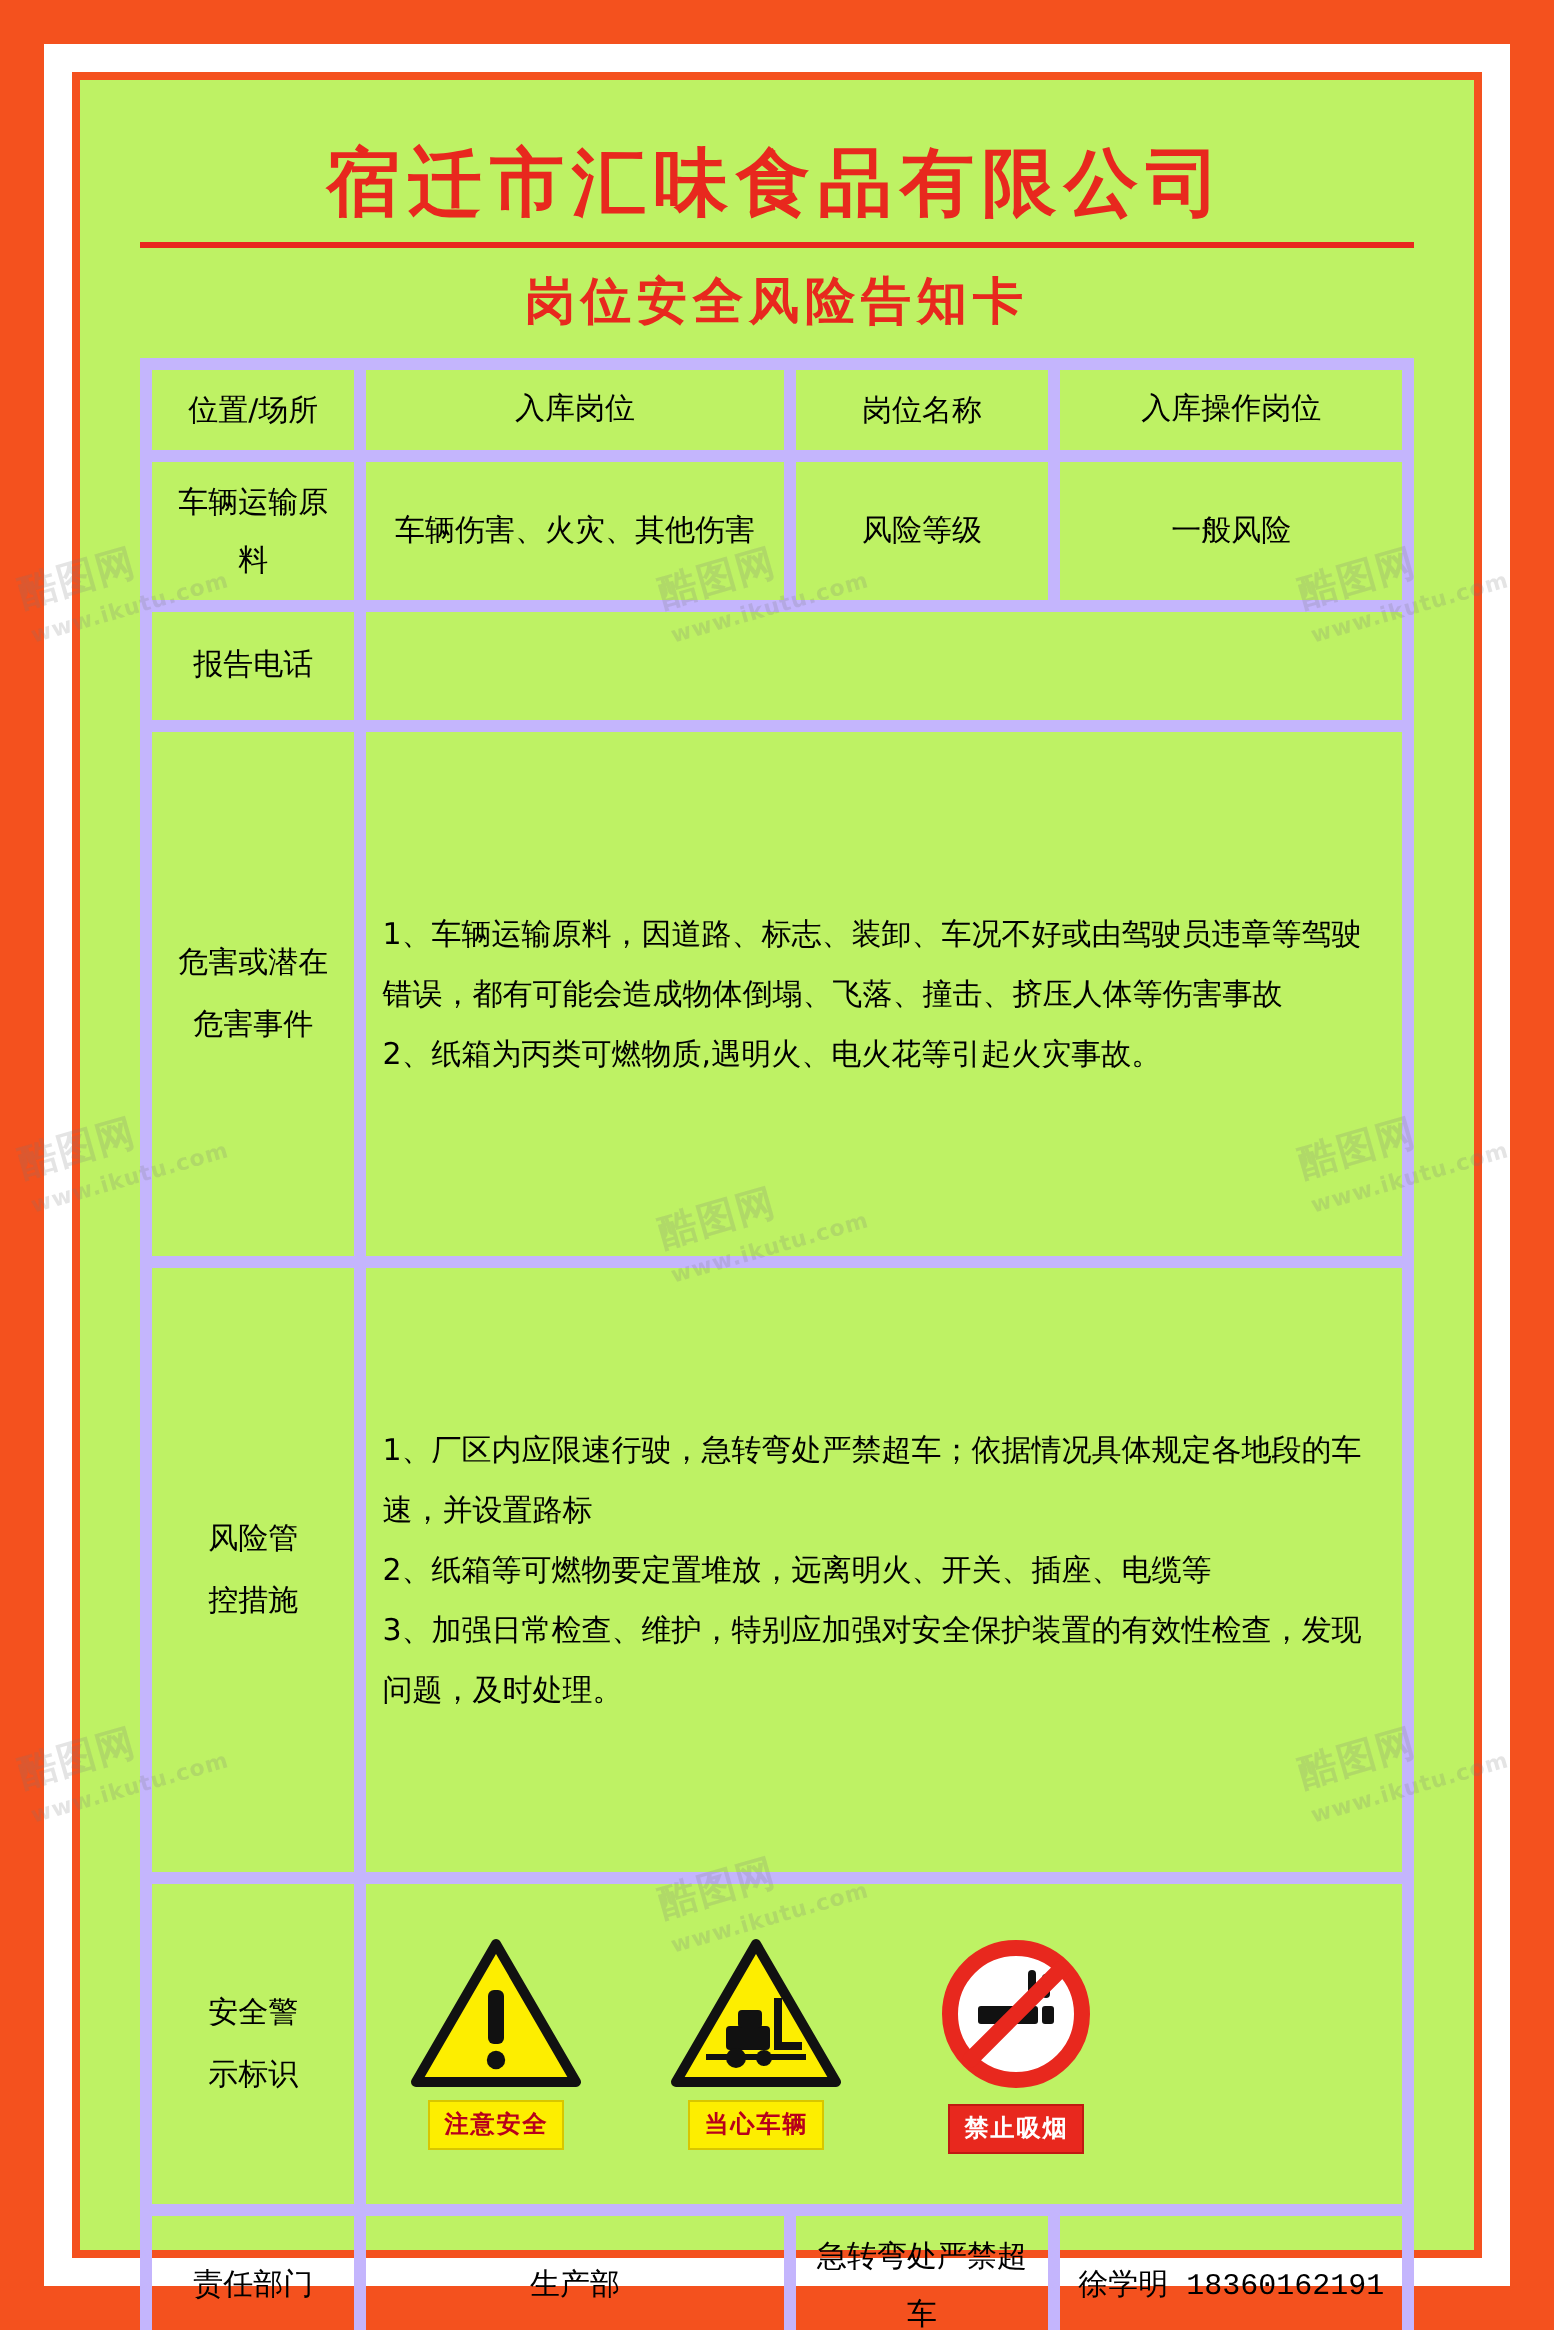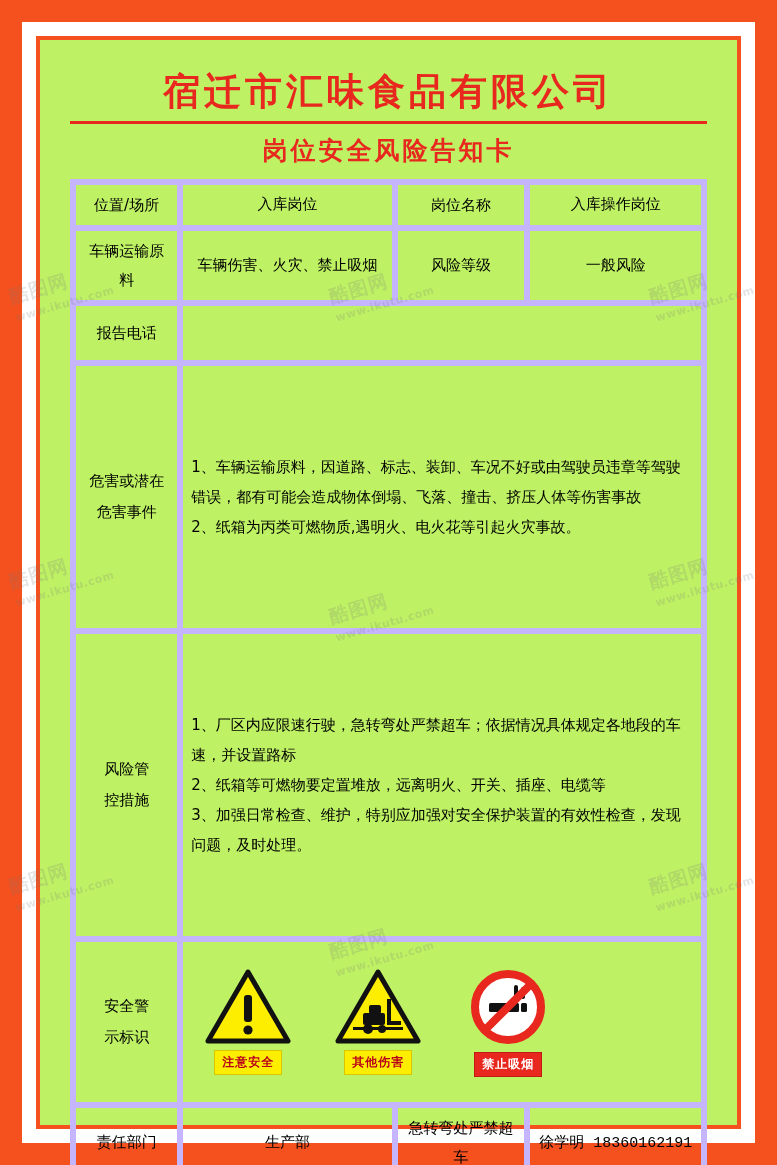--- a/index.html
+++ b/index.html
@@ -204,21 +204,21 @@
         </colgroup>
         <tbody>
           <tr>
             <td class="lbl">位置/场所</td>
             <td class="val">入库岗位</td>
             <td class="lbl">岗位名称</td>
             <td class="val">入库操作岗位</td>
           </tr>
           <tr>
             <td class="lbl">车辆运输原料</td>
-            <td class="val">车辆伤害、火灾、禁止吸烟</td>
+            <td class="val">车辆伤害、火灾、其他伤害</td>
             <td class="lbl">风险等级</td>
             <td class="val">一般风险</td>
           </tr>
           <tr class="phone-row">
             <td class="lbl">报告电话</td>
             <td class="val-left" colspan="3"></td>
           </tr>
           <tr>
             <td class="tall-label">
               <div>危害或潜在</div>
@@ -267,21 +267,21 @@
                         <rect x="28" y="44" width="22" height="12" rx="2"></rect>
                         <rect x="34" y="36" width="12" height="9" rx="2"></rect>
                         <rect x="52" y="30" width="4" height="26"></rect>
                         <rect x="52" y="52" width="14" height="4"></rect>
                         <circle cx="33" cy="60" r="5"></circle>
                         <circle cx="47" cy="60" r="4"></circle>
                         <rect x="18" y="58" width="50" height="3"></rect>
                       </g>
                     </svg>
                   </div>
-                  <div class="sign-cap">其他伤害</div>
+                  <div class="sign-cap">当心车辆</div>
                 </div>
 
                 <div class="sign">
                   <div class="ban-wrap">
                     <svg width="82" height="80" viewBox="0 0 82 80" aria-hidden="true">
                       <circle cx="41" cy="40" r="33" fill="#ffffff" stroke="#e8281e" stroke-width="8"></circle>
                       <g fill="#111111">
                         <rect x="22" y="36" width="30" height="9" rx="1.5"></rect>
                         <rect x="54" y="36" width="6" height="9" rx="1.5"></rect>
                         <rect x="47" y="18" width="4" height="14" rx="2"></rect>

